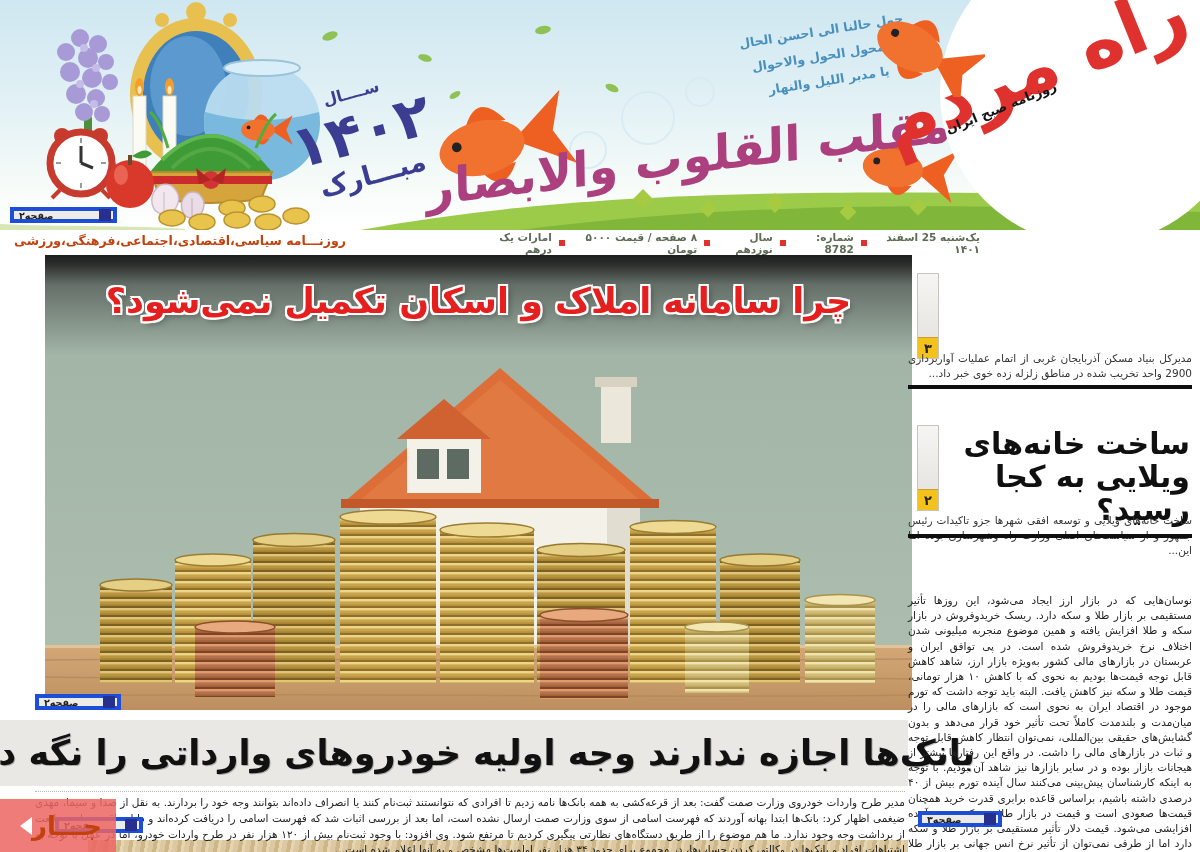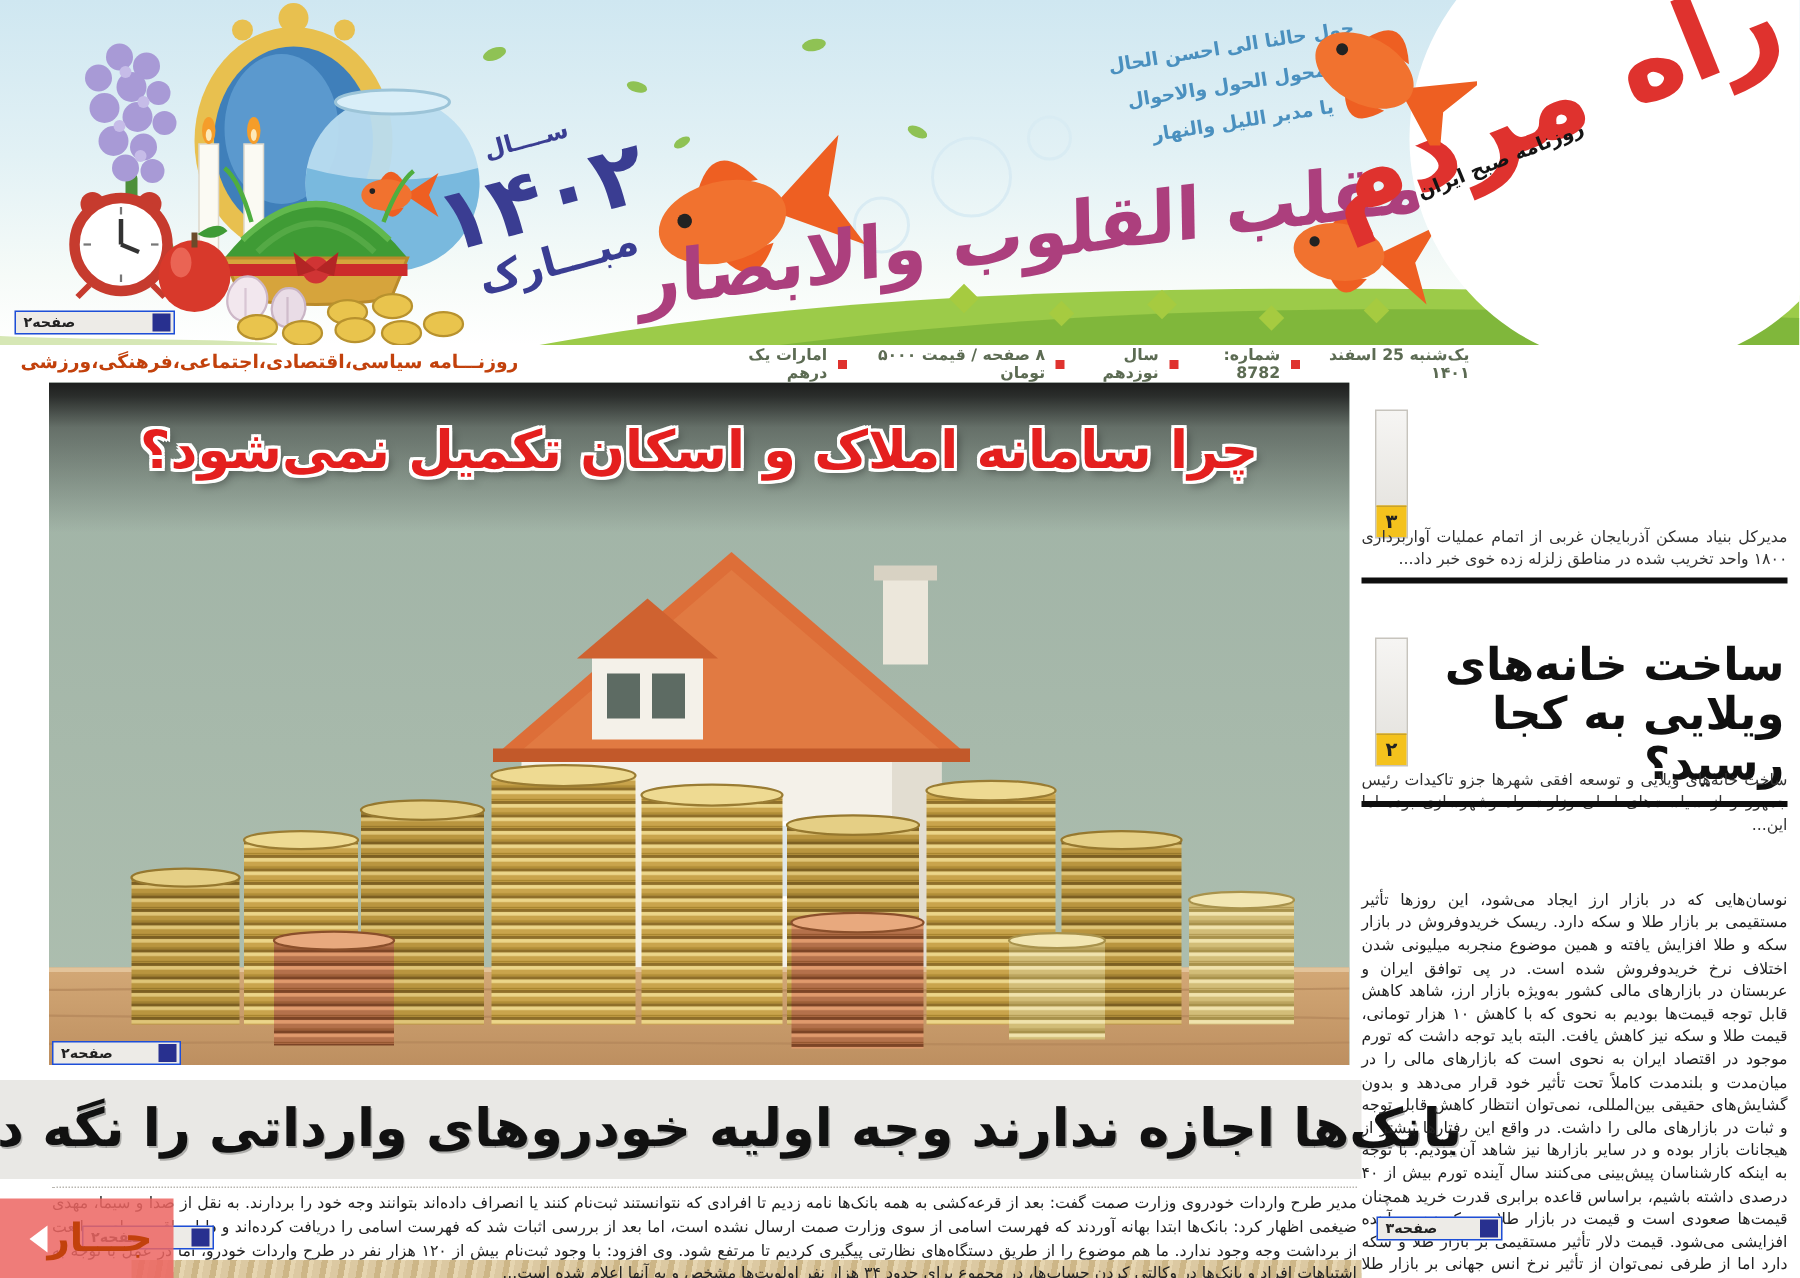--- a/index.html
+++ b/index.html
@@ -22,38 +22,38 @@
   .ny-sal{font-size:16px;font-weight:bold;letter-spacing:2px;}
   .ny-num{font-size:58px;font-weight:bold;}
   .ny-mob{font-size:27px;font-weight:bold;}
   .calli-small{position:absolute;left:705px;top:18px;width:240px;z-index:2;transform:rotate(-9deg);
                color:#4a90bf;font-size:12.5px;font-weight:bold;text-align:center;line-height:2.0;}
   .calli-main{position:absolute;left:505px;top:120px;width:500px;z-index:2;
               transform:rotate(-7deg) skewX(-6deg);color:#ac3f7d;font-size:48px;font-weight:bold;
               text-align:center;white-space:nowrap;}
 
   
-  .chip{position:absolute;height:16px;background:#edebe7;border:1px solid #1d4ed8;box-sizing:border-box;
+  .chip{position:absolute;height:16px;background:#edebe7;border:4px solid #1d4ed8;box-sizing:border-box;
         display:flex;align-items:center;justify-content:space-between;padding:0 2px;z-index:7;direction:rtl;}
   .chip .sq{width:12px;height:12px;background:#28308f;flex:0 0 auto;}
   .chip .lbl{font-size:9.5px;font-weight:bold;color:#222;white-space:nowrap;padding-left:3px;}
   .chip-masthead{left:10px;top:207px;width:107px;}
   .chip-mainimg{left:35px;top:694px;width:86px;}
   .chip-sidebar{left:918px;top:811px;width:84px;}
   .chip-bottom{left:55px;top:817px;width:88px;}
 
   
   .dateline{position:absolute;left:480px;top:231px;width:500px;display:flex;align-items:center;
             justify-content:center;direction:rtl;font-size:10.5px;font-weight:bold;color:#5c6b53;z-index:2;}
   .dateline .rsq{width:6px;height:6px;background:#df322e;margin:0 7px;flex:0 0 auto;}
   .tagline{position:absolute;left:14px;top:233px;font-size:12.5px;font-weight:bold;color:#c2410c;
            white-space:nowrap;z-index:2;direction:rtl;}
 
   
-  .mainimg{position:absolute;left:33px;top:255px;width:867px;height:455px;overflow:hidden;
+  .mainimg{position:absolute;left:45px;top:255px;width:867px;height:455px;overflow:hidden;
            background:#a6b8ab;}
   .mainimg::before{content:"";position:absolute;left:0;top:0;right:0;height:100px;z-index:2;
            background:linear-gradient(180deg,rgba(22,22,22,.95) 0px,rgba(22,22,22,.85) 9px,rgba(30,30,30,.45) 30px,rgba(30,30,30,0) 100px);}
   .main-headline{position:absolute;left:0;top:26px;width:100%;text-align:center;z-index:3;
            font-size:35px;font-weight:bold;color:#e41f1e;white-space:nowrap;
            text-shadow:2px 0 0 #fff,-2px 0 0 #fff,0 2px 0 #fff,0 -2px 0 #fff,
                        2px 2px 0 #fff,-2px -2px 0 #fff,2px -2px 0 #fff,-2px 2px 0 #fff,
                        3px 3px 6px rgba(0,0,0,.35);}
   .scene{position:absolute;left:0;top:0;z-index:1;}
 
@@ -427,21 +427,21 @@
   <div class="chip chip-mainimg">
     <span class="sq"></span>
     <span class="lbl">صفحه۲</span>
   </div>
 
   <div class="sidebar">
 
     <div class="pagebar pb1">
       <div class="num">۳</div>
     </div>
-    <div class="art-lead a1l">مدیرکل بنیاد مسکن آذربایجان غربی از اتمام عملیات آواربرداری ۱۸۰۰ واحد تخریب شده در مناطق زلزله زده خوی خبر داد...</div>
+    <div class="art-lead a1l">مدیرکل بنیاد مسکن آذربایجان غربی از اتمام عملیات آواربرداری 2900 واحد تخریب شده در مناطق زلزله زده خوی خبر داد...</div>
     <div class="divider d1"></div>
 
     <div class="pagebar pb2">
       <div class="num">۲</div>
     </div>
     <div class="art-head a2h">ساخت خانه‌های ویلایی به کجا رسید؟</div>
     <div class="art-lead a2l">ساخت خانه‌های ویلایی و توسعه افقی شهرها جزو تاکیدات رئیس جمهور و از سیاست‌های اصلی وزارت راه وشهرسازی بوده اما این...</div>
     <div class="divider d2"></div>
 
     <div class="a3body">نوسان‌هایی که در بازار ارز ایجاد می‌شود، این روزها تأثیر مستقیمی بر بازار طلا و سکه دارد. ریسک خریدوفروش در بازار سکه و طلا افزایش یافته و همین موضوع منجربه میلیونی شدن اختلاف نرخ خریدوفروش شده است. در پی توافق ایران و عربستان در بازارهای مالی کشور به‌ویژه بازار ارز، شاهد کاهش قابل توجه قیمت‌ها بودیم به نحوی که با کاهش ۱۰ هزار تومانی، قیمت طلا و سکه نیز کاهش یافت. البته باید توجه داشت که تورم موجود در اقتصاد ایران به نحوی است که بازارهای مالی را در میان‌مدت و بلندمدت کاملاً تحت تأثیر خود قرار می‌دهد و بدون گشایش‌های حقیقی بین‌المللی، نمی‌توان انتظار کاهش قابل توجه و ثبات در بازارهای مالی را داشت. در واقع این رفتارها بیشتر از هیجانات بازار بوده و در سایر بازارها نیز شاهد آن بودیم. با توجه به اینکه کارشناسان پیش‌بینی می‌کنند سال آینده تورم بیش از ۴۰ درصدی داشته باشیم، براساس قاعده برابری قدرت خرید همچنان قیمت‌ها صعودی است و قیمت در بازار طلا و سکه نیز در آینده افزایشی می‌شود. قیمت دلار تأثیر مستقیمی بر بازار طلا و سکه دارد اما از طرفی نمی‌توان از تأثیر نرخ انس جهانی بر بازار طلا نیز غافل شد. البته در بازار کشور ما اکنون می‌توان گفت انس جهانی بازیگر فعالی در تعیین قیمت‌ها نیست و این موضوع را می‌توان از افزایش نرخ انس جهانی در هفته‌های گذشته در حالی که قیمت طلا و سکه در بازار ایران کاهشی بود دریافت...</div>

